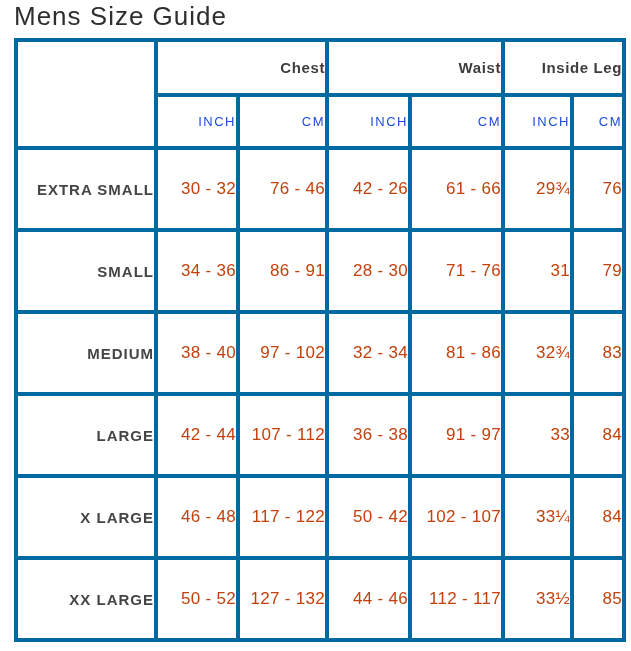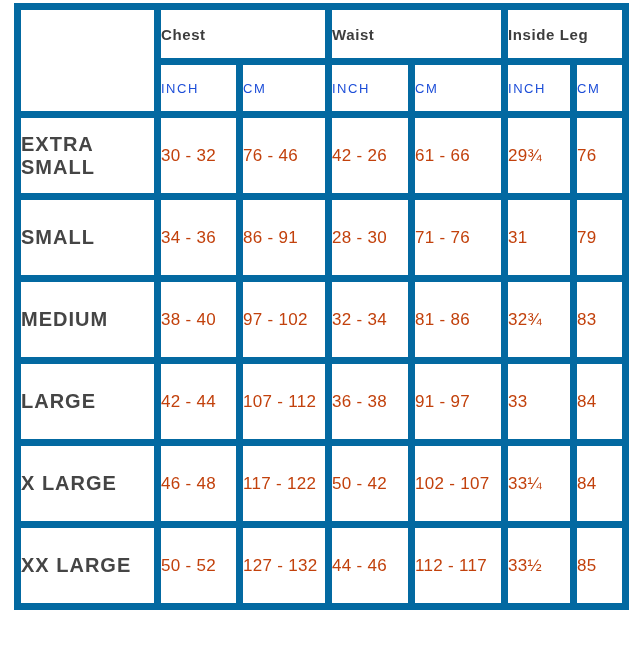--- a/index.html
+++ b/index.html
@@ -22,22 +22,22 @@
     letter-spacing: 1px;
     line-height: 1.05;
   }
   table.size-guide {
     border-collapse: collapse;
     table-layout: fixed;
     width: 608px;
   }
   table.size-guide th,
   table.size-guide td {
-    border: 7px solid #0369a1;
-    text-align: left;
+    border: 4px solid #0369a1;
+    text-align: right;
     vertical-align: middle;
     padding: 0;
     background: #ffffff;
   }
   tr.group-header-row {
     height: 55px;
   }
   tr.unit-header-row {
     height: 53px;
   }
@@ -50,36 +50,37 @@
     color: #3d3d3d;
     letter-spacing: 0.6px;
   }
   th.unit-header {
     font-size: 13px;
     font-weight: 400;
     color: #1d4ed8;
     letter-spacing: 1.5px;
   }
   th.size-label {
-    font-size: 20px;
+    font-size: 15px;
     font-weight: 700;
     color: #454545;
     letter-spacing: 1px;
   }
   td.value-cell {
     font-size: 17px;
     font-weight: 400;
     color: #c2410c;
     letter-spacing: 0.3px;
   }
 </style>
 </head>
 <body>
 
 <div class="container">
+  <h1 class="page-title">Mens Size Guide</h1>
 
   <table class="size-guide">
     <colgroup>
       <col style="width:140px">
       <col style="width:82px">
       <col style="width:89px">
       <col style="width:83px">
       <col style="width:93px">
       <col style="width:69px">
       <col style="width:52px">

